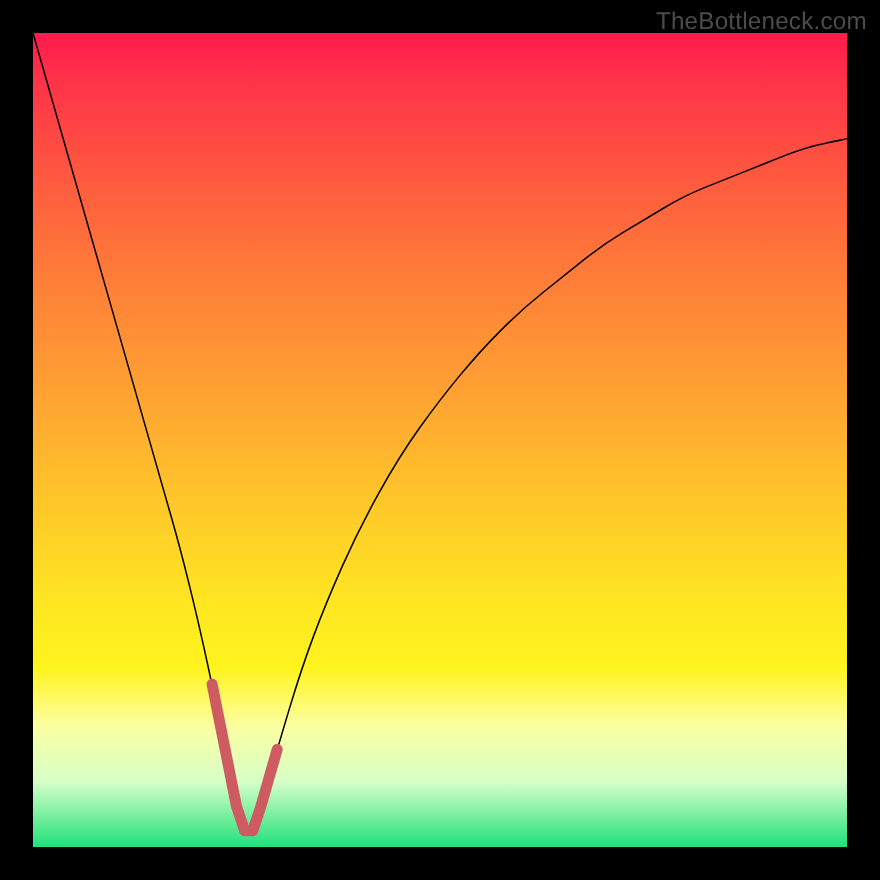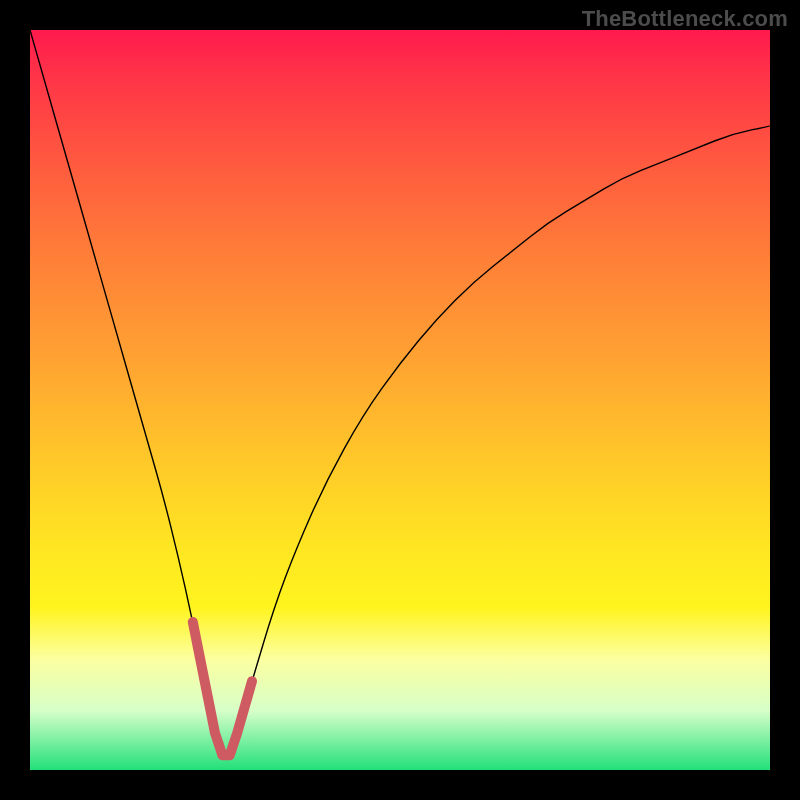--- a/index.html
+++ b/index.html
@@ -30,21 +30,21 @@
       #d6ffc8 92%,
       #22e07a 100%
     );
   }
   .watermark {
     position: absolute;
     top: 6px;
     right: 12px;
     color: #4c4c4c;
     font-size: 22px;
-    font-weight: 700;
+    font-weight: 400;
     letter-spacing: 0.2px;
   }
   svg.plot {
     position: absolute;
     left: 30px;
     top: 30px;
     width: 740px;
     height: 740px;
   }
   .curve {

